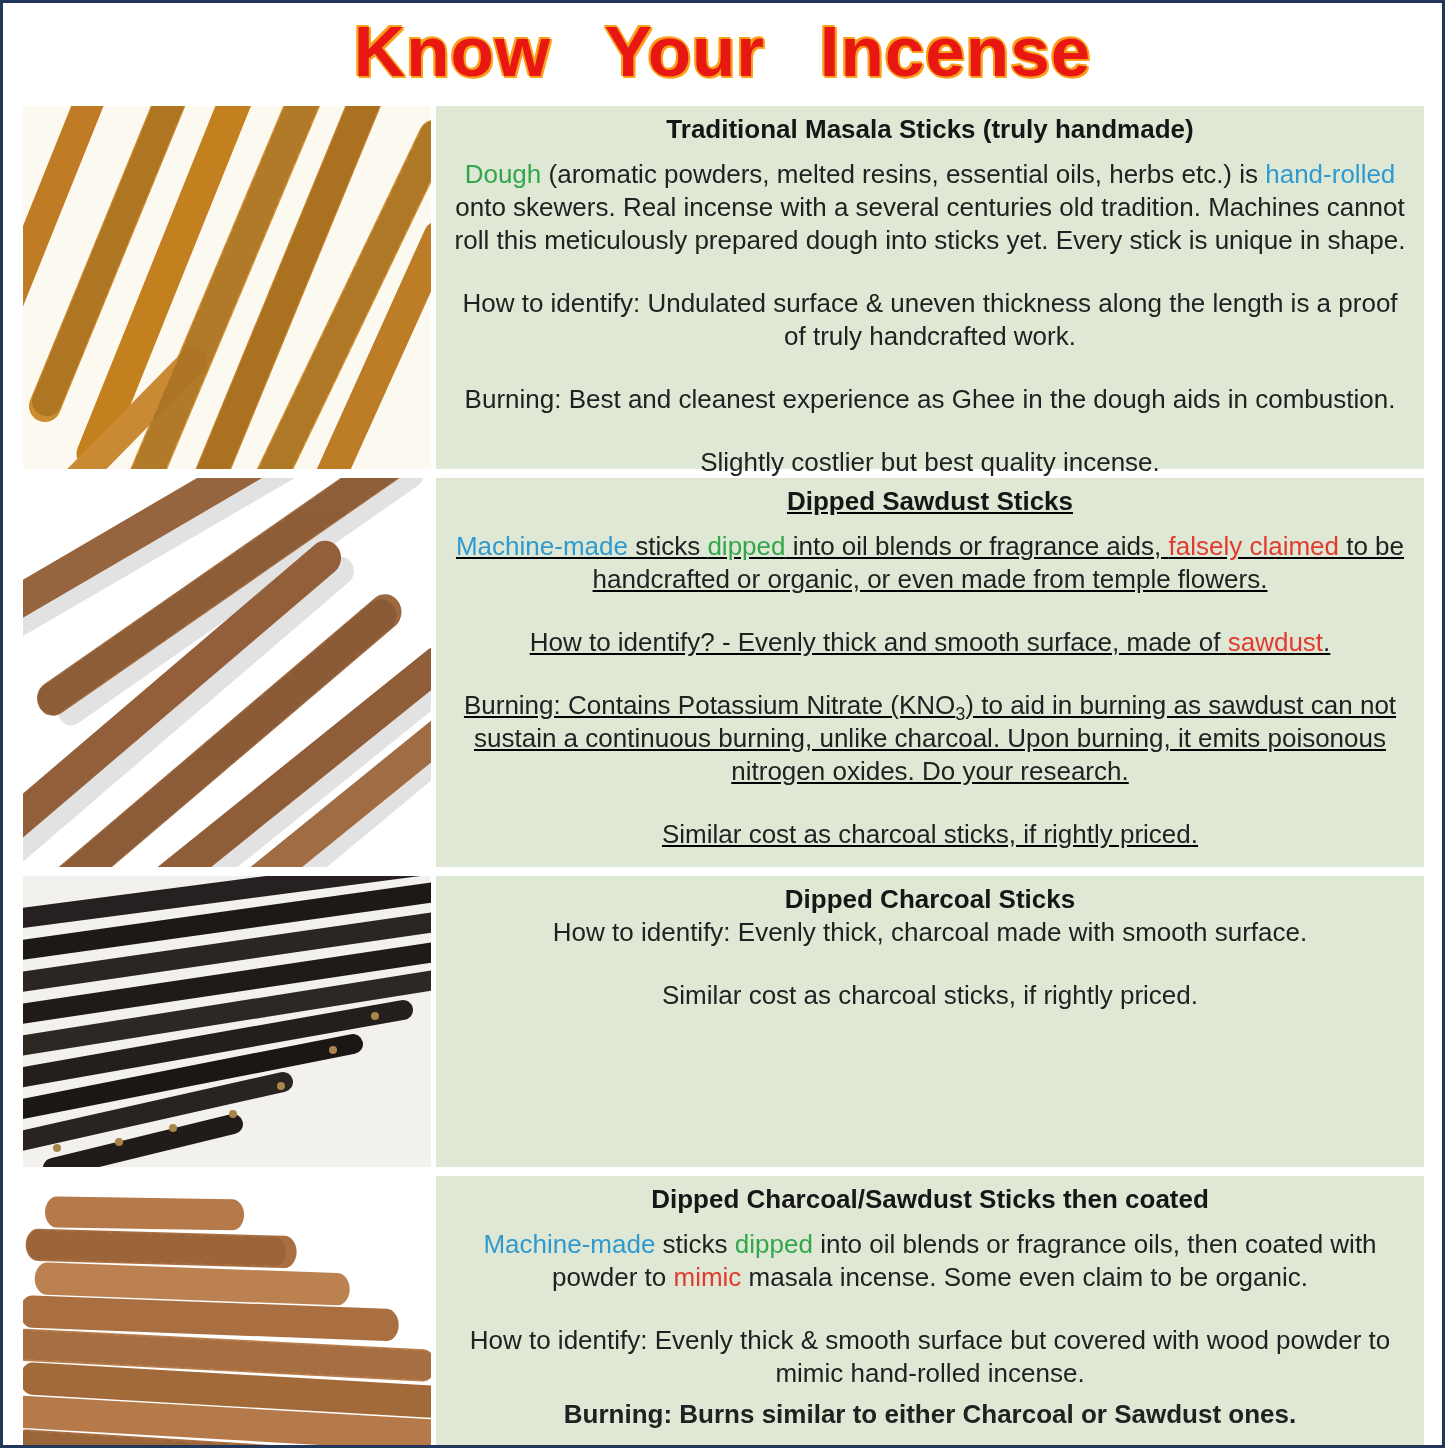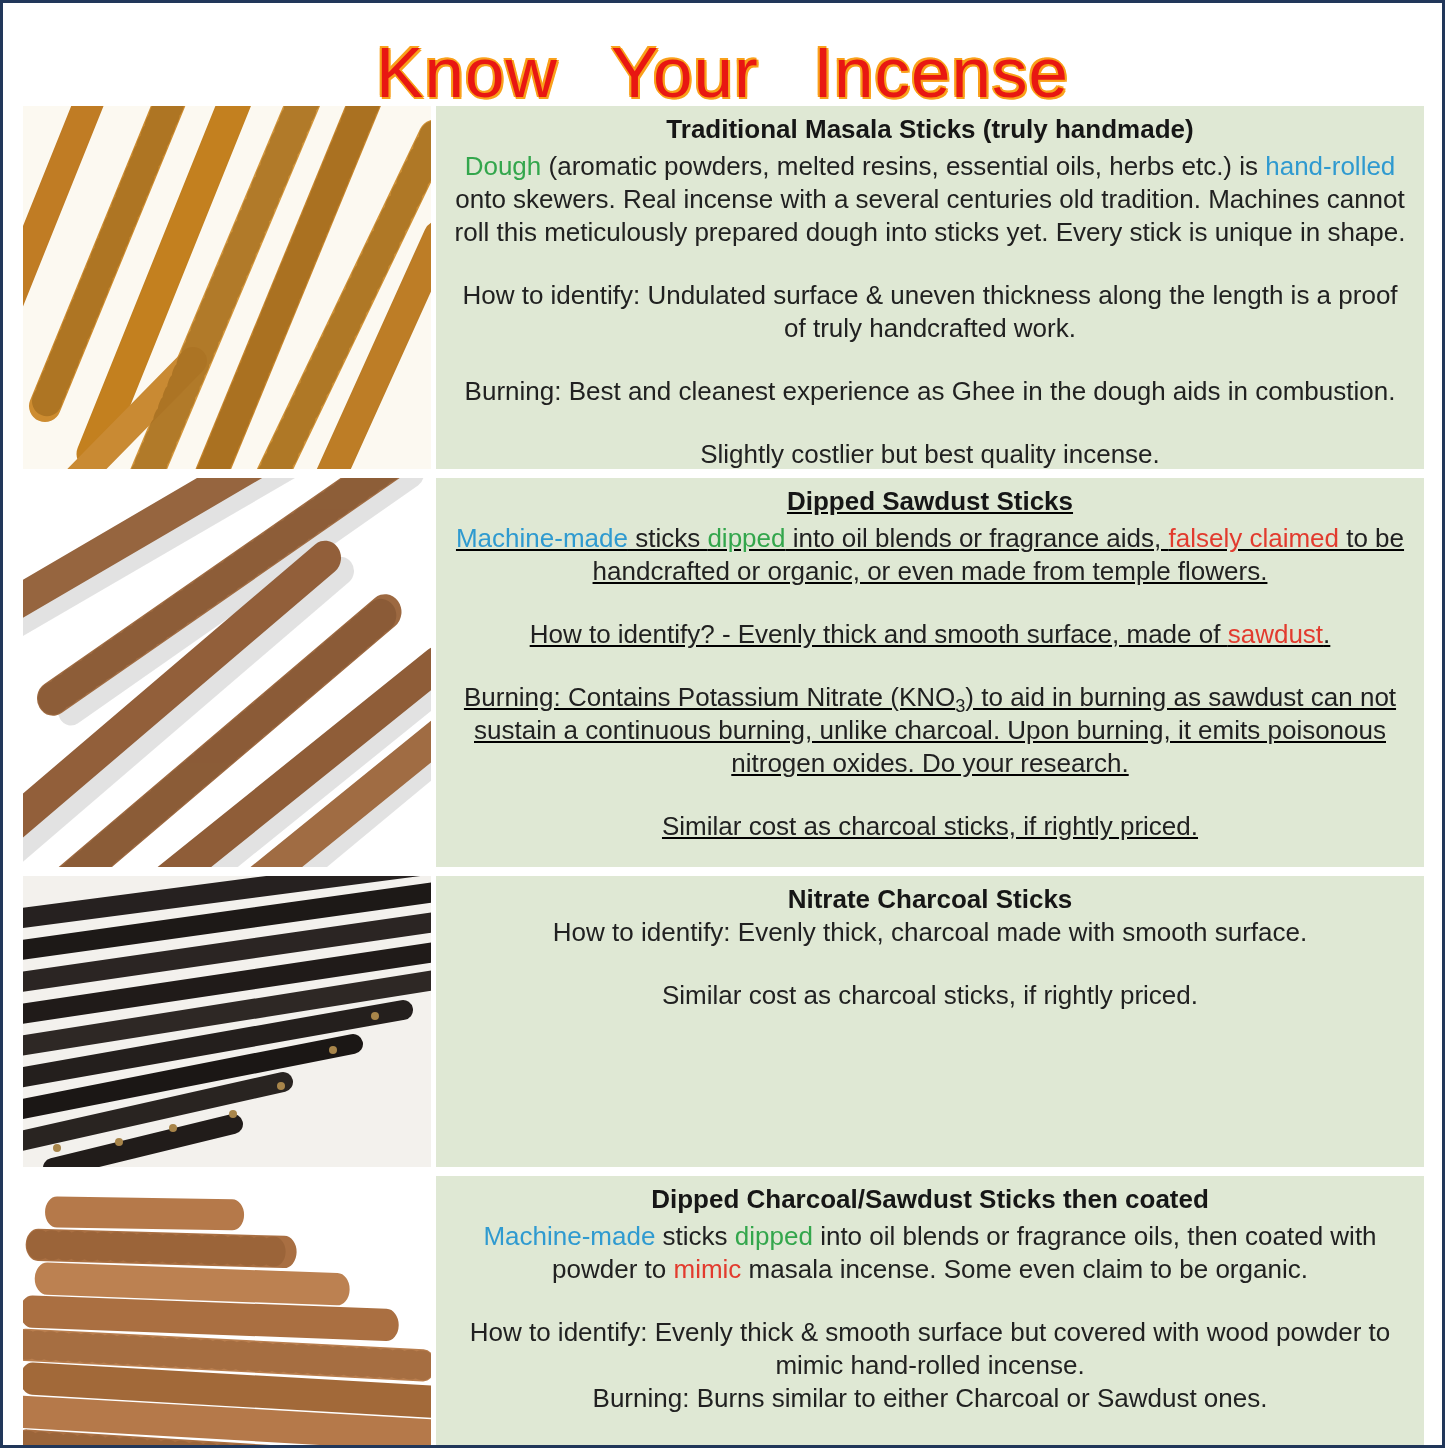--- a/index.html
+++ b/index.html
@@ -8,25 +8,25 @@
     position:relative;
     width:1445px;height:1448px;
     box-sizing:border-box;
     border:3px solid var(--border-navy,#21375a);
     background:#ffffff;
     font-family:"Liberation Sans",sans-serif;
     overflow:hidden;
   }
   .title{
     margin:0;
-    padding-top:29px;
+    padding-top:8px;
     height:88px;
     text-align:center;
     font-size:71px;
-    font-weight:normal;
+    font-weight:bold;
     letter-spacing:1px;
     word-spacing:34px;
     color:var(--title-red,#e81712);
     text-shadow:
       -2px 0 var(--title-glow,#f9a11b),
        2px 0 var(--title-glow,#f9a11b),
        0 -2px var(--title-glow,#f9a11b),
        0 2px var(--title-glow,#f9a11b),
       -2px -2px var(--title-glow,#f9a11b),
        2px 2px var(--title-glow,#f9a11b);
@@ -53,27 +53,27 @@
     line-height:33px;
   }
   .textbox h2{
     margin:2px 0 0;
     font-size:26px;
     line-height:33px;
     font-weight:bold;
     color:#161616;
   }
   .para{margin:30px 0 0;}
-  .paras .para:first-child{margin-top:4px;}
+  .paras .para:first-child{margin-top:12px;}
   .c-blue{color:var(--word-blue,#2f9ad0);}
   .c-green{color:var(--word-green,#33a64c);}
   .c-red{color:var(--word-red,#e23b2e);}
   sub{font-size:70%;line-height:0;}
   
-  .row-4 .paras .para:nth-child(3){margin-top:0;}
+  .row-4 .paras .para:nth-child(3){margin-top:8px;font-weight:bold;}
   .row-4 .paras .para:nth-child(4){margin-top:42px;}
   .row-3 .paras .para{}
   .row-3 .paras .para:first-child{margin-top:0;}
 </style>
 </head>
 <body>
 
 <div class="page">
 
   <h1 class="title">Know Your Incense</h1>
@@ -169,21 +169,21 @@
             <circle cx="96" cy="266" r="4"></circle>
             <circle cx="150" cy="252" r="4"></circle>
             <circle cx="210" cy="238" r="4"></circle>
             <circle cx="258" cy="210" r="4"></circle>
             <circle cx="310" cy="174" r="4"></circle>
             <circle cx="352" cy="140" r="4"></circle>
           </g>
         </svg>
       </figure>
       <div class="textbox">
-        <h2>Nitrate Charcoal Sticks</h2>
+        <h2>Dipped Charcoal Sticks</h2>
         <div class="paras">
             <p class="para"><span>How to identify: Evenly thick, charcoal made with smooth surface.</span></p>
             <p class="para"><span>Similar cost as charcoal sticks, if rightly priced.</span></p>
           </div>
       </div>
     </section>
 
     <section class="row row-4">
       <figure class="photo" aria-label="dipped then powder-coated incense sticks">
         <svg viewBox="0 0 408 294" preserveAspectRatio="none">

